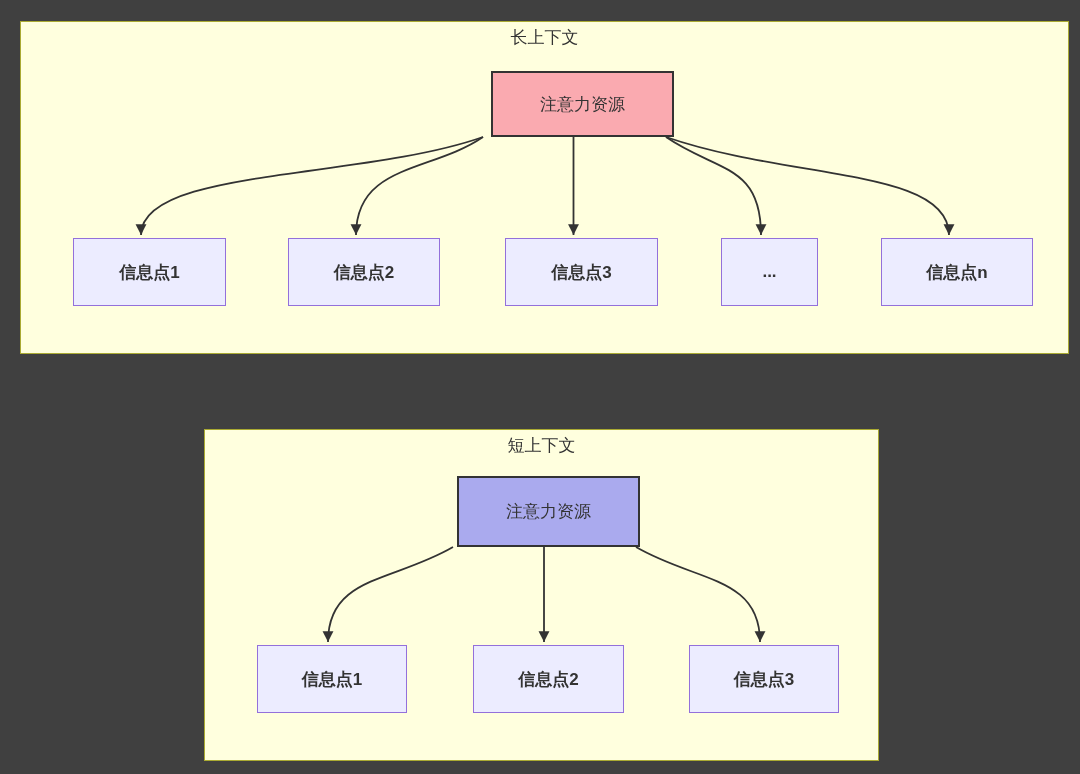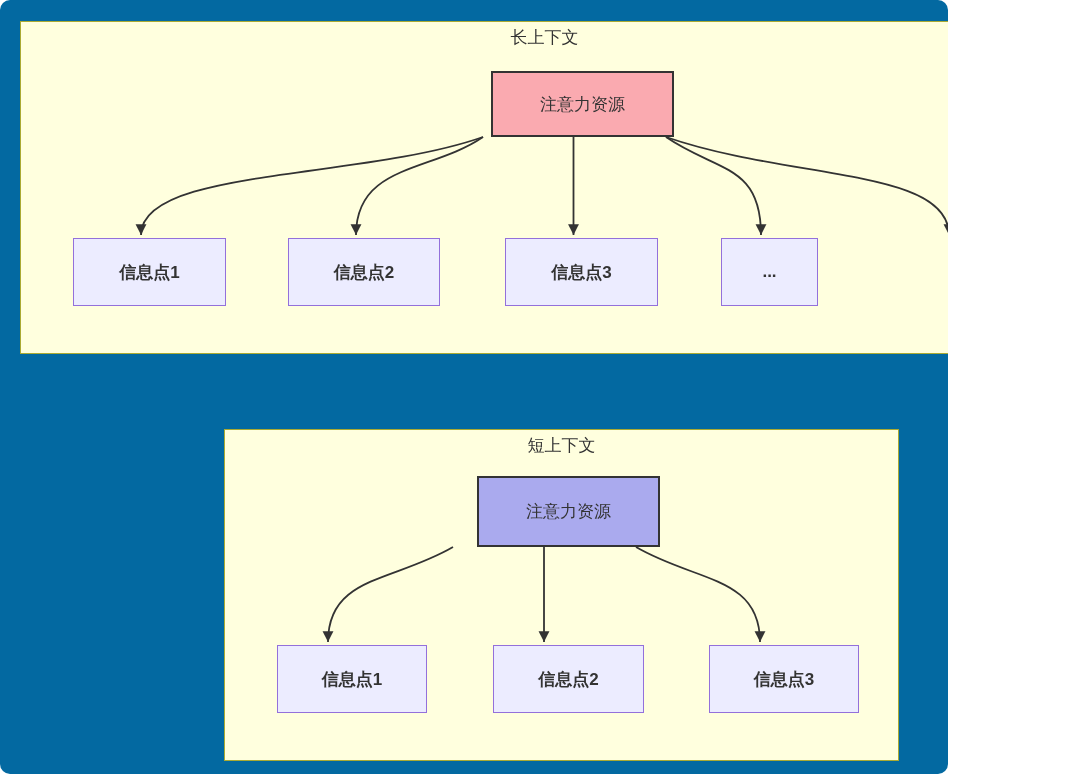--- a/index.html
+++ b/index.html
@@ -1,24 +1,23 @@
 <!DOCTYPE html>
 <html><head>
 <meta charset="utf-8">
 <style>
   html, body { margin: 0; padding: 0; background: #ffffff; }
   .canvas {
     position: relative;
-    width: 948px;
+    width: 1080px;
     height: 774px;
-    background: #0369a1;
+    background: #404040;
     font-family: "Liberation Sans", "DejaVu Sans", sans-serif;
     color: #333333;
     overflow: hidden;
-    border-radius: 10px;
   }
   .group {
     position: absolute;
     background: #ffffde;
     border: 1px solid #aaaa33;
     box-sizing: border-box;
   }
   .group-title {
     position: absolute;
     top: 6px;
@@ -76,23 +75,26 @@
     </div>
     <div class="node info" style="left:259px; top:216px; width:152px; height:68px;">
       <span>信息点2</span>
     </div>
     <div class="node info" style="left:476px; top:216px; width:153px; height:68px;">
       <span>信息点3</span>
     </div>
     <div class="node info" style="left:692px; top:216px; width:97px; height:68px;">
       <span>...</span>
     </div>
+    <div class="node info" style="left:852px; top:216px; width:152px; height:68px;">
+      <span>信息点n</span>
+    </div>
   </section>
 
-  <section class="group" style="left:224px; top:429px; width:675px; height:332px;">
+  <section class="group" style="left:204px; top:429px; width:675px; height:332px;">
     <div class="group-title">短上下文</div>
 
     <div class="node attention short" style="left:244px; top:46px; width:183px; height:71px;">
       <span>注意力资源</span>
     </div>
 
     <div class="node info" style="left:44px; top:215px; width:150px; height:68px;">
       <span>信息点1</span>
     </div>
     <div class="node info" style="left:260px; top:215px; width:151px; height:68px;">

